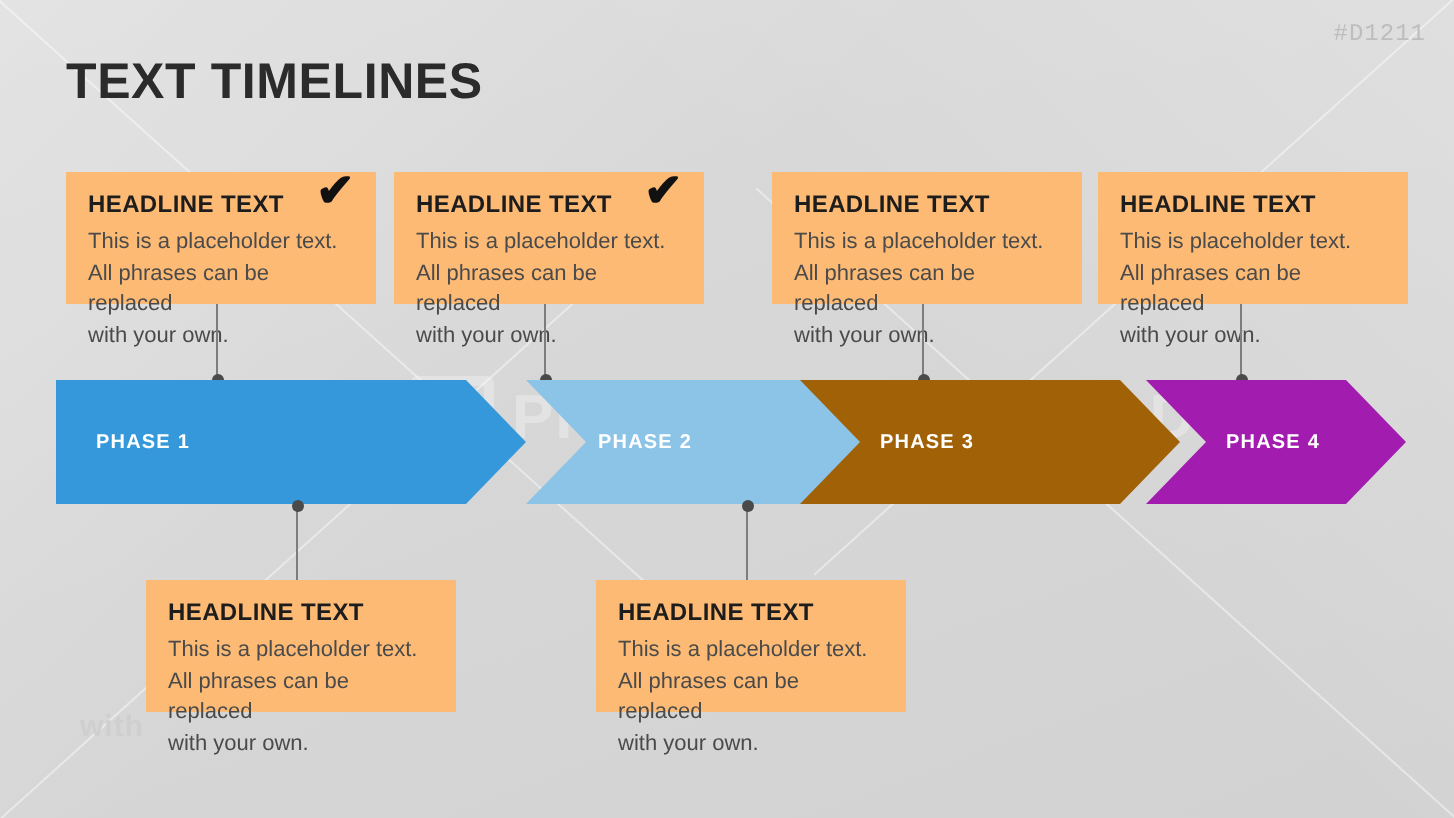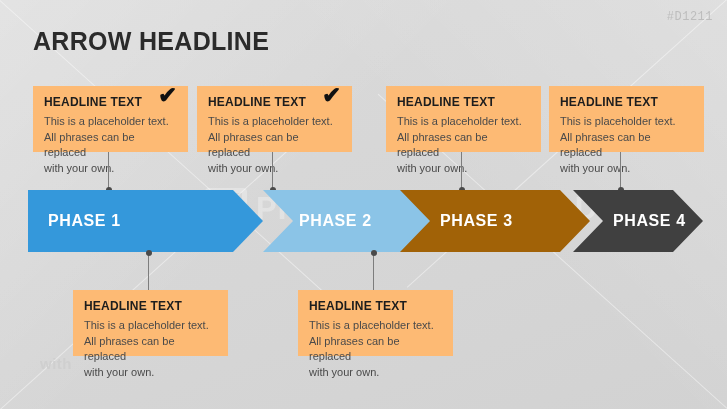--- a/index.html
+++ b/index.html
@@ -100,34 +100,34 @@
     background:#4a4a4a; margin-left:-2.5px;
   }
 
   
   .band { position:absolute; left:0; top:190px; width:727px; height:62px; }
   .seg {
     position:absolute; top:0; height:62px;
     display:flex; align-items:center;
   }
   .seg-label {
-    color:#ffffff; font-size:16px; font-weight:700; letter-spacing:0.6px;
+    color:#ffffff; font-size:10px; font-weight:700; letter-spacing:0.6px;
   }
 </style>
 </head>
 <body>
 
 <div class="slide">
   <div class="crease c1"></div>
   <div class="crease c2"></div>
   <div class="crease c3"></div>
   <div class="crease c4"></div>
 </div>
 
-<div class="page-title">ARROW HEADLINE</div>
+<div class="page-title">TEXT TIMELINES</div>
 <div class="doc-code">#D1211</div>
 
 <div class="card" style="left:33px; top:86px; width:155px; height:66px;">
   <div class="card-title">HEADLINE TEXT</div>
   <div class="card-body">This is a placeholder text.
 All phrases can be replaced
 with your own.</div>
 </div>
 <div class="check" style="left:158px; top:84px;">✔</div>
 
@@ -182,21 +182,21 @@
   <div class="seg" style="left:263px; width:180px; background:#8bc4e7;
               clip-path:polygon(0 0, 150px 0, 180px 31px, 150px 62px, 0 62px, 30px 31px);">
     <span class="seg-label" style="margin-left:36px;">PHASE 2</span>
   </div>
 
   <div class="seg" style="left:400px; width:190px; background:#a16207;
               clip-path:polygon(0 0, 160px 0, 190px 31px, 160px 62px, 0 62px, 30px 31px);">
     <span class="seg-label" style="margin-left:40px;">PHASE 3</span>
   </div>
 
-  <div class="seg" style="left:573px; width:130px; background:#404040;
+  <div class="seg" style="left:573px; width:130px; background:#a21caf;
               clip-path:polygon(0 0, 100px 0, 130px 31px, 100px 62px, 0 62px, 30px 31px);">
     <span class="seg-label" style="margin-left:40px;">PHASE 4</span>
   </div>
 
 </div>
 
 <div class="connector" style="left:148px; top:252px; height:38px;"></div>
 <div class="dot" style="left:148px; top:250px;"></div>
 
 <div class="connector" style="left:373px; top:252px; height:38px;"></div>

